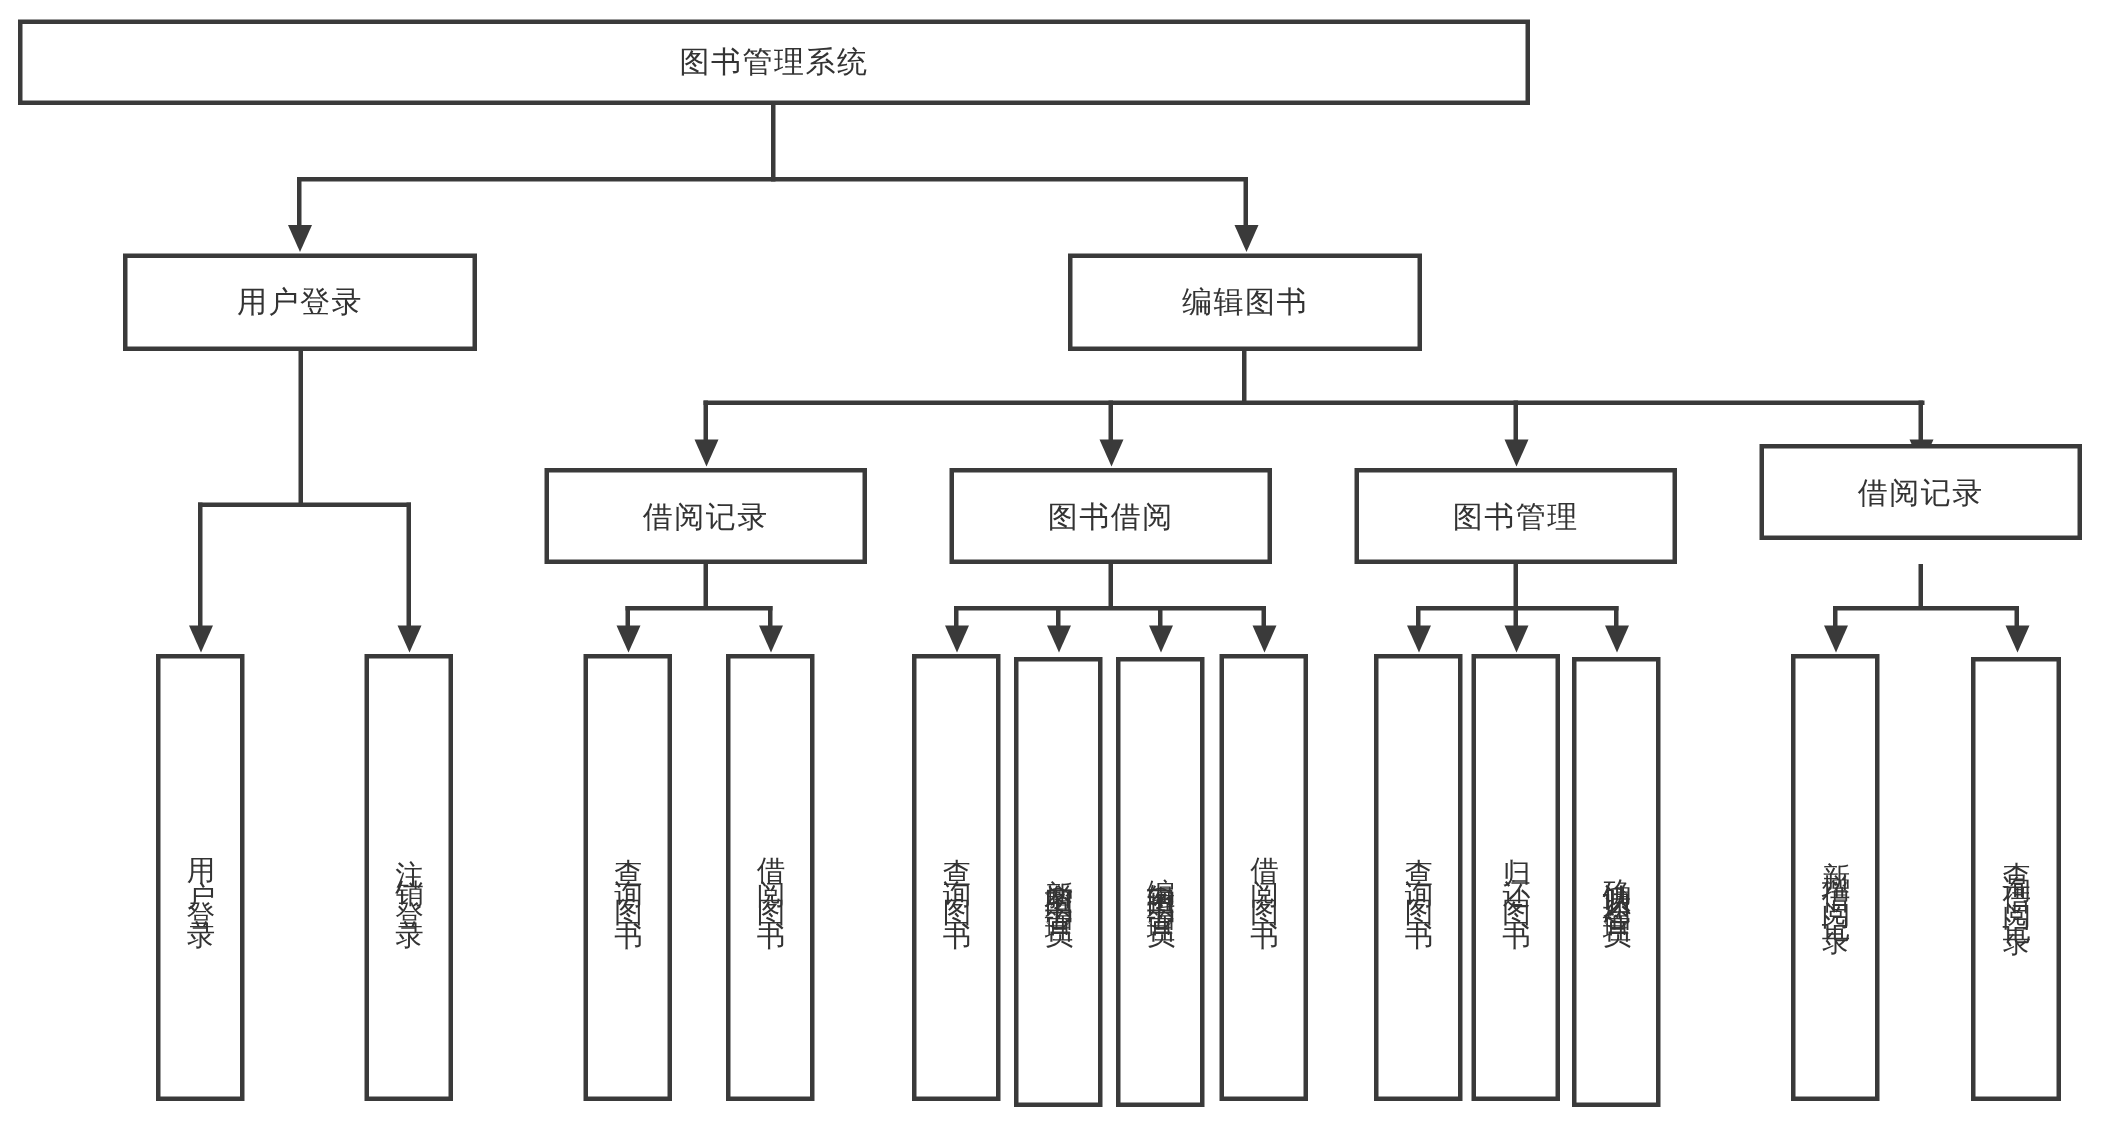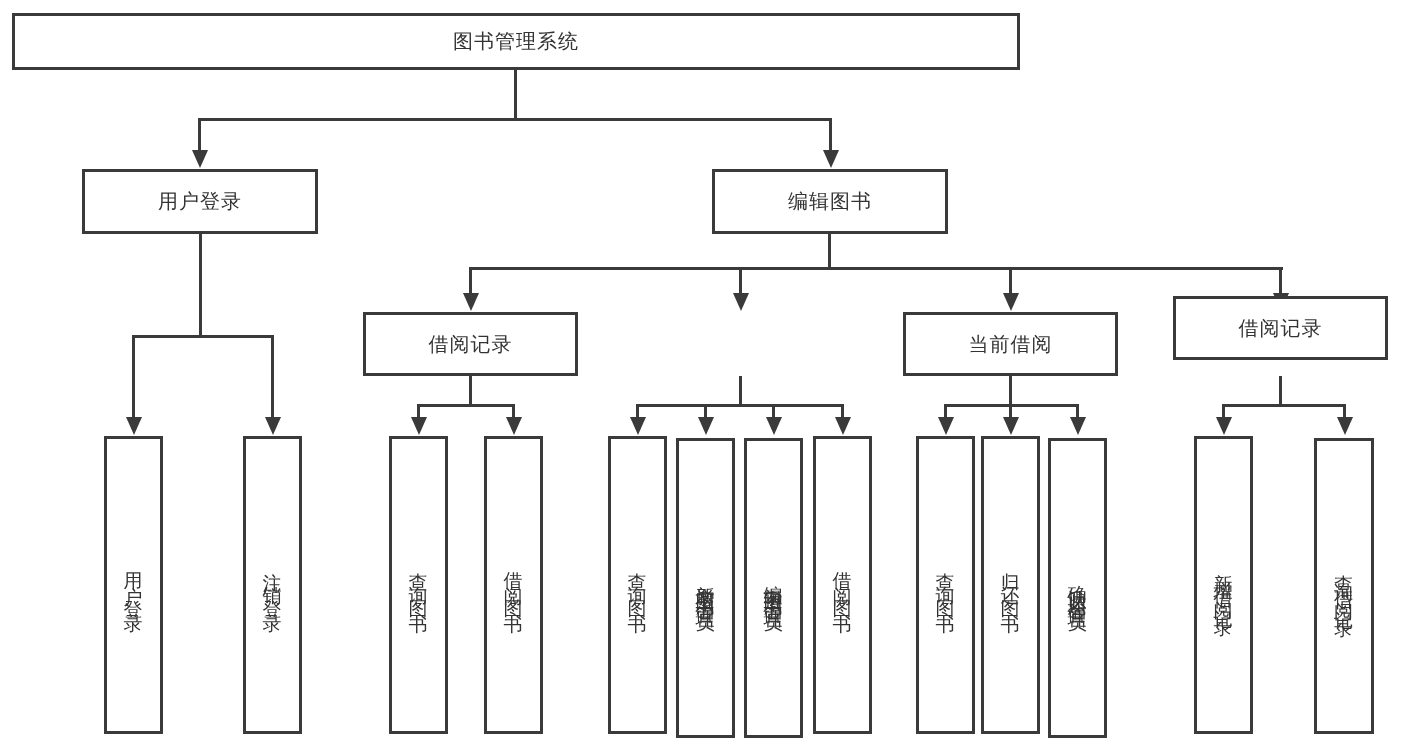--- a/index.html
+++ b/index.html
@@ -112,21 +112,22 @@
   <div class="line" style="left:1343px;top:404px;width:3px;height:16px;"></div>
   <div class="ah" style="left:1216px;top:417px;"></div>
   <div class="ah" style="left:1337px;top:417px;"></div>
 
   <div class="node root" style="left:12px;top:13px;width:1008px;height:57px;">图书管理系统</div>
 
   <div class="node hbox" style="left:82px;top:169px;width:236px;height:65px;">用户登录</div>
   <div class="node hbox" style="left:712px;top:169px;width:236px;height:65px;">编辑图书</div>
 
   <div class="node hbox" style="left:363px;top:312px;width:215px;height:64px;">借阅记录</div>
-  <div class="node hbox" style="left:903px;top:312px;width:215px;height:64px;">当前借阅</div>
+  <div class="node hbox" style="left:633px;top:312px;width:215px;height:64px;">图书借阅</div>
+  <div class="node hbox" style="left:903px;top:312px;width:215px;height:64px;">图书管理</div>
   <div class="node hbox" style="left:1173px;top:296px;width:215px;height:64px;">借阅记录</div>
 
   <div class="node vbox vt4" style="left:104px;top:436px;width:59px;height:298px;">用户登录</div>
   <div class="node vbox vt4" style="left:243px;top:436px;width:59px;height:298px;">注销登录</div>
 
   <div class="node vbox vt4" style="left:389px;top:436px;width:59px;height:298px;">查询图书</div>
   <div class="node vbox vt4" style="left:484px;top:436px;width:59px;height:298px;">借阅图书</div>
 
   <div class="node vbox vt4" style="left:608px;top:436px;width:59px;height:298px;">查询图书</div>
   <div class="node vbox vt9" style="left:676px;top:438px;width:59px;height:300px;">新增图书（管理员）</div>

